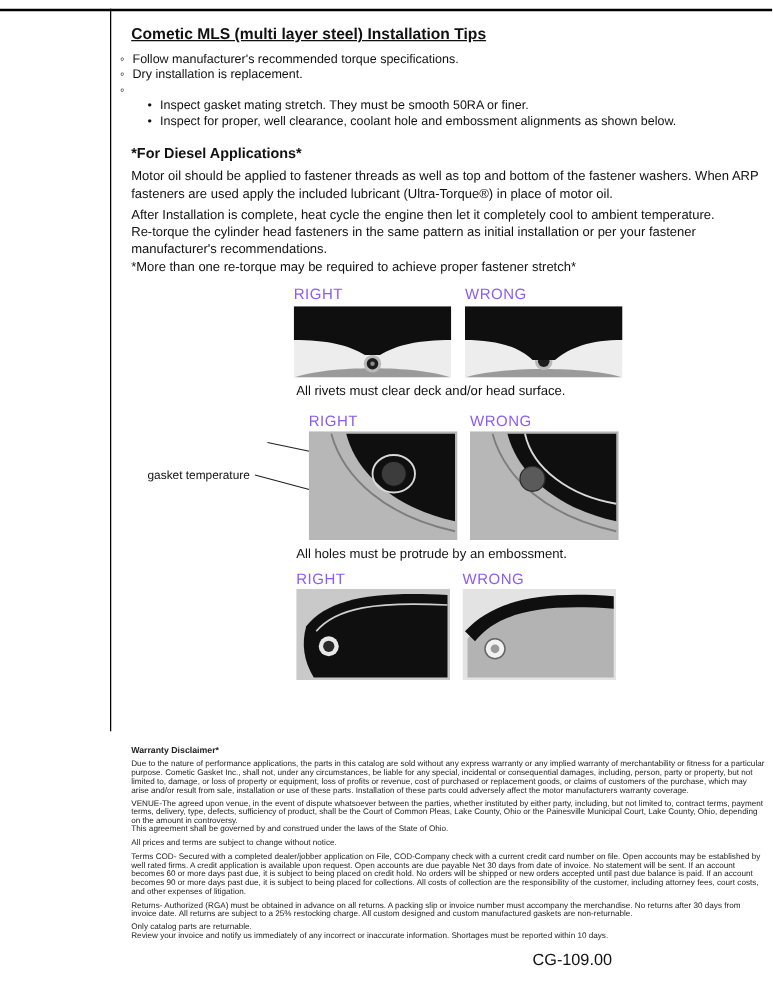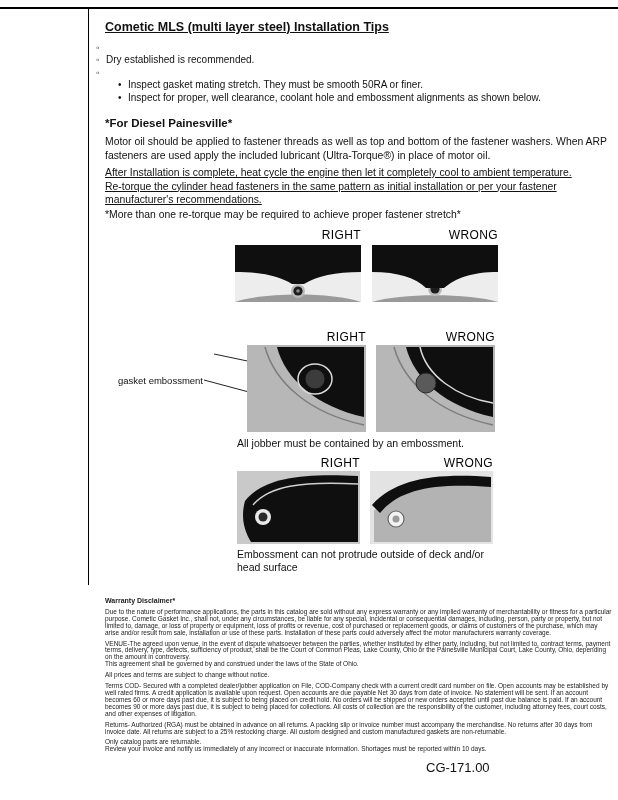--- a/index.html
+++ b/index.html
@@ -15,24 +15,24 @@
   .title { position:absolute; left:105px; top:20px; font-size:12.5px; font-weight:bold; text-decoration:underline; white-space:nowrap; }
 
   .bullets { position:absolute; left:96px; top:42px; font-size:10px; line-height:12.4px; width:505px; }
   .bullet-row { display:flex; }
   .marker { flex:0 0 10px; width:10px; }
   .subs { margin-left:22px; }
 
   .diesel-heading { position:absolute; left:105px; top:117px; font-size:11.5px; font-weight:bold; }
   .para { position:absolute; font-size:10.4px; line-height:13.6px; }
   #para1 { left:105px; top:135px; width:515px; }
-  #para2 { left:105px; top:166px; width:485px;text-decoration:underline; }
+  #para2 { left:105px; top:166px; width:485px; }
   #note  { left:105px; top:208px; width:515px; font-size:10.4px; }
 
-  .col-label { position:absolute; font-size:12px; letter-spacing:0.4px; color:#000000; text-align:right; }
+  .col-label { position:absolute; font-size:12px; letter-spacing:0.4px; color:#8b5cf6; text-align:left; }
   .diagram { position:absolute; display:block; }
   .caption { position:absolute; font-size:10.5px; color:#111; }
 
   #lbl-r1-right { left:235px; top:228px; width:126px; }
   #lbl-r1-wrong { left:372px; top:228px; width:126px; }
   #img-r1-right { left:235px; top:245px; }
   #img-r1-wrong { left:372px; top:245px; }
   #cap-r1 { left:237px; top:307px; }
 
   #lbl-r2-right { left:247px; top:330px; width:119px; }
@@ -64,41 +64,42 @@
 <div class="page">
 
   <div class="rule-top"></div>
   <div class="rule-left"></div>
 
   <h1 class="title">Cometic MLS (multi layer steel) Installation Tips</h1>
 
   <div class="bullets">
     <div class="bullet-row">
       <span class="marker">◦</span>
+      <span>Follow manufacturer's recommended torque specifications.</span>
     </div>
     <div class="bullet-row">
       <span class="marker">◦</span>
-      <span>Dry established is recommended.</span>
+      <span>Dry installation is replacement.</span>
     </div>
     <div class="bullet-row">
       <span class="marker">◦</span>
     </div>
     <div class="subs">
       <div class="bullet-row">
         <span class="marker">•</span>
         <span>Inspect gasket mating stretch.  They must be smooth 50RA or finer.</span>
       </div>
       <div class="bullet-row">
         <span class="marker">•</span>
         <span>Inspect for proper, well clearance, coolant hole and embossment alignments as shown below.</span>
       </div>
     </div>
   </div>
 
-  <h2 class="diesel-heading">*For Diesel Painesville*</h2>
+  <h2 class="diesel-heading">*For Diesel Applications*</h2>
   <p class="para" id="para1">Motor oil should be applied to fastener threads as well as top and bottom of the fastener washers. When ARP fasteners are used apply the included lubricant (Ultra-Torque®) in place of motor oil.</p>
   <p class="para" id="para2">After Installation is complete, heat cycle the engine then let it completely cool to ambient temperature. Re-torque the cylinder head fasteners in the same pattern as initial installation or per your fastener manufacturer's recommendations.</p>
   <p class="para" id="note">*More than one re-torque may be required to achieve proper fastener stretch*</p>
 
   <div class="col-label" id="lbl-r1-right">RIGHT</div>
   <div class="col-label" id="lbl-r1-wrong">WRONG</div>
 
   <svg class="diagram" id="img-r1-right" width="126" height="57" viewBox="0 0 126 57">
     <rect width="126" height="57" fill="#ededed"></rect>
     <path d="M0,57 C28,47 98,47 126,57 Z" fill="#9a9a9a"></path>
@@ -107,25 +108,26 @@
     <circle cx="63" cy="46" r="4.6" fill="#1c1c1c"></circle>
     <circle cx="63" cy="46" r="1.8" fill="#8a8a8a"></circle>
   </svg>
   <svg class="diagram" id="img-r1-wrong" width="126" height="57" viewBox="0 0 126 57">
     <rect width="126" height="57" fill="#ededed"></rect>
     <path d="M0,57 C28,48 98,48 126,57 Z" fill="#9a9a9a"></path>
     <circle cx="63" cy="44" r="7" fill="#b9b9b9"></circle>
     <circle cx="63" cy="44" r="4.6" fill="#1c1c1c"></circle>
     <path d="M0,0 H126 V27 C100,27 84,33 72,43 L54,43 C44,33 26,27 0,27 Z" fill="#0f0f0f"></path>
   </svg>
+  <div class="caption" id="cap-r1">All rivets must clear deck and/or head surface.</div>
 
   <div class="col-label" id="lbl-r2-right">RIGHT</div>
   <div class="col-label" id="lbl-r2-wrong">WRONG</div>
 
-  <div id="lbl-emboss">gasket embossment</div>
+  <div id="lbl-emboss">gasket temperature</div>
   <svg id="pointer-svg" width="120" height="62" viewBox="0 0 120 62">
     <line x1="14" y1="10" x2="100" y2="28" stroke="#222" stroke-width="1"></line>
     <line x1="4" y1="36" x2="75" y2="55" stroke="#222" stroke-width="1"></line>
   </svg>
 
   <svg class="diagram" id="img-r2-right" width="119" height="87" viewBox="0 0 119 87">
     <rect width="119" height="87" fill="#b7b7b7"></rect>
     <path d="M30,2 C38,34 70,62 117,72 L117,2 Z" fill="#0f0f0f"></path>
     <path d="M18,2 C28,38 62,68 117,80" fill="none" stroke="#7d7d7d" stroke-width="1.5"></path>
     <ellipse cx="68" cy="34" rx="17" ry="15" fill="none" stroke="#d9d9d9" stroke-width="1.5"></ellipse>
@@ -133,49 +135,48 @@
     <circle cx="68" cy="34" r="10" fill="none" stroke="#141414" stroke-width="1"></circle>
   </svg>
   <svg class="diagram" id="img-r2-wrong" width="119" height="87" viewBox="0 0 119 87">
     <rect width="119" height="87" fill="#b7b7b7"></rect>
     <path d="M30,2 C38,34 70,62 117,72 L117,2 Z" fill="#0f0f0f"></path>
     <path d="M18,2 C28,38 62,68 117,80" fill="none" stroke="#7d7d7d" stroke-width="1.5"></path>
     <circle cx="50" cy="38" r="10" fill="#5a5a5a"></circle>
     <circle cx="50" cy="38" r="10" fill="none" stroke="#2a2a2a" stroke-width="1"></circle>
     <path d="M44,2 C50,30 80,52 117,58" fill="none" stroke="#d9d9d9" stroke-width="1.5"></path>
   </svg>
-  <div class="caption" id="cap-r2">All jobber must be contained by an embossment.</div>
+  <div class="caption" id="cap-r2">All holes must be protrude by an embossment.</div>
 
   <div class="col-label" id="lbl-r3-right">RIGHT</div>
   <div class="col-label" id="lbl-r3-wrong">WRONG</div>
 
   <svg class="diagram" id="img-r3-right" width="123" height="73" viewBox="0 0 123 73">
     <rect width="123" height="73" fill="#c9c9c9"></rect>
     <path d="M8,30 C26,8 60,2 121,5 L121,71 L14,71 C6,58 4,44 8,30 Z" fill="#0f0f0f"></path>
     <path d="M16,34 C32,15 64,10 121,13" fill="none" stroke="#cfcfcf" stroke-width="1.4"></path>
     <circle cx="26" cy="46" r="8" fill="#e8e8e8"></circle>
     <circle cx="26" cy="46" r="4.5" fill="#2a2a2a"></circle>
   </svg>
   <svg class="diagram" id="img-r3-wrong" width="123" height="73" viewBox="0 0 123 73">
     <rect width="123" height="73" fill="#e3e3e3"></rect>
     <path d="M4,40 C24,16 60,10 121,14 L121,71 L4,71 Z" fill="#b3b3b3"></path>
     <path d="M2,34 C26,8 64,2 121,6 L121,16 C64,12 30,18 10,42 Z" fill="#0f0f0f"></path>
     <circle cx="26" cy="48" r="8" fill="#f2f2f2"></circle>
     <circle cx="26" cy="48" r="8" fill="none" stroke="#666" stroke-width="1.2"></circle>
     <circle cx="26" cy="48" r="3.5" fill="#9a9a9a"></circle>
   </svg>
-  <div class="caption" id="cap-r3">Embossment can not protrude outside of deck and/or head surface</div>
 
   <div class="legal">
     <div class="legal-title">Warranty Disclaimer*</div>
     <div class="legal-p">Due to the nature of performance applications, the parts in this catalog are sold without any express warranty or any implied warranty of merchantability or fitness for a particular purpose.  Cometic Gasket Inc., shall not, under any circumstances, be liable for any special, incidental or consequential damages, including, person, party or property, but not limited to, damage, or loss of property or equipment, loss of profits or revenue, cost of purchased or replacement goods, or claims of customers of the purchase, which may arise and/or result from sale, installation or use of these parts.  Installation of these parts could adversely affect the motor manufacturers warranty coverage.</div>
     <div class="legal-p mb0">VENUE-The agreed upon venue, in the event of dispute whatsoever between the parties, whether instituted by either party, including, but not limited to, contract terms, payment terms, delivery, type, defects, sufficiency of product, shall be the Court of Common Pleas, Lake County, Ohio or the Painesville Municipal Court, Lake County, Ohio, depending on the amount in controversy.</div>
     <div class="legal-p">This agreement shall be governed by and construed under the laws of the State of Ohio.</div>
     <div class="legal-p">All prices and terms are subject to change without notice.</div>
     <div class="legal-p">Terms COD- Secured with a completed dealer/jobber application on File, COD-Company check with a current credit card number on file.  Open accounts may be established by well rated firms.  A credit application is available upon request.  Open accounts are due payable Net 30 days from date of invoice.  No statement will be sent.  If an account becomes 60 or more days past due, it is subject to being placed on credit hold.  No orders will be shipped or new orders accepted until past due balance is paid.  If an account becomes 90 or more days past due, it is subject to being placed for collections.  All costs of collection are the responsibility of the customer, including attorney fees, court costs, and other expenses of litigation.</div>
     <div class="legal-p">Returns- Authorized (RGA) must be obtained in advance on all returns.  A packing slip or invoice number must accompany the merchandise.  No returns after 30 days from invoice date.  All returns are subject to a 25% restocking charge.  All custom designed and custom manufactured gaskets are non-returnable.</div>
     <div class="legal-p mb0">Only catalog parts are returnable.</div>
     <div class="legal-p mb0">Review your invoice and notify us immediately of any incorrect or inaccurate information.  Shortages must be reported within 10 days.</div>
   </div>
 
-  <div class="footer-code">CG-171.00</div>
+  <div class="footer-code">CG-109.00</div>
 
 </div>
 
 </body></html>

